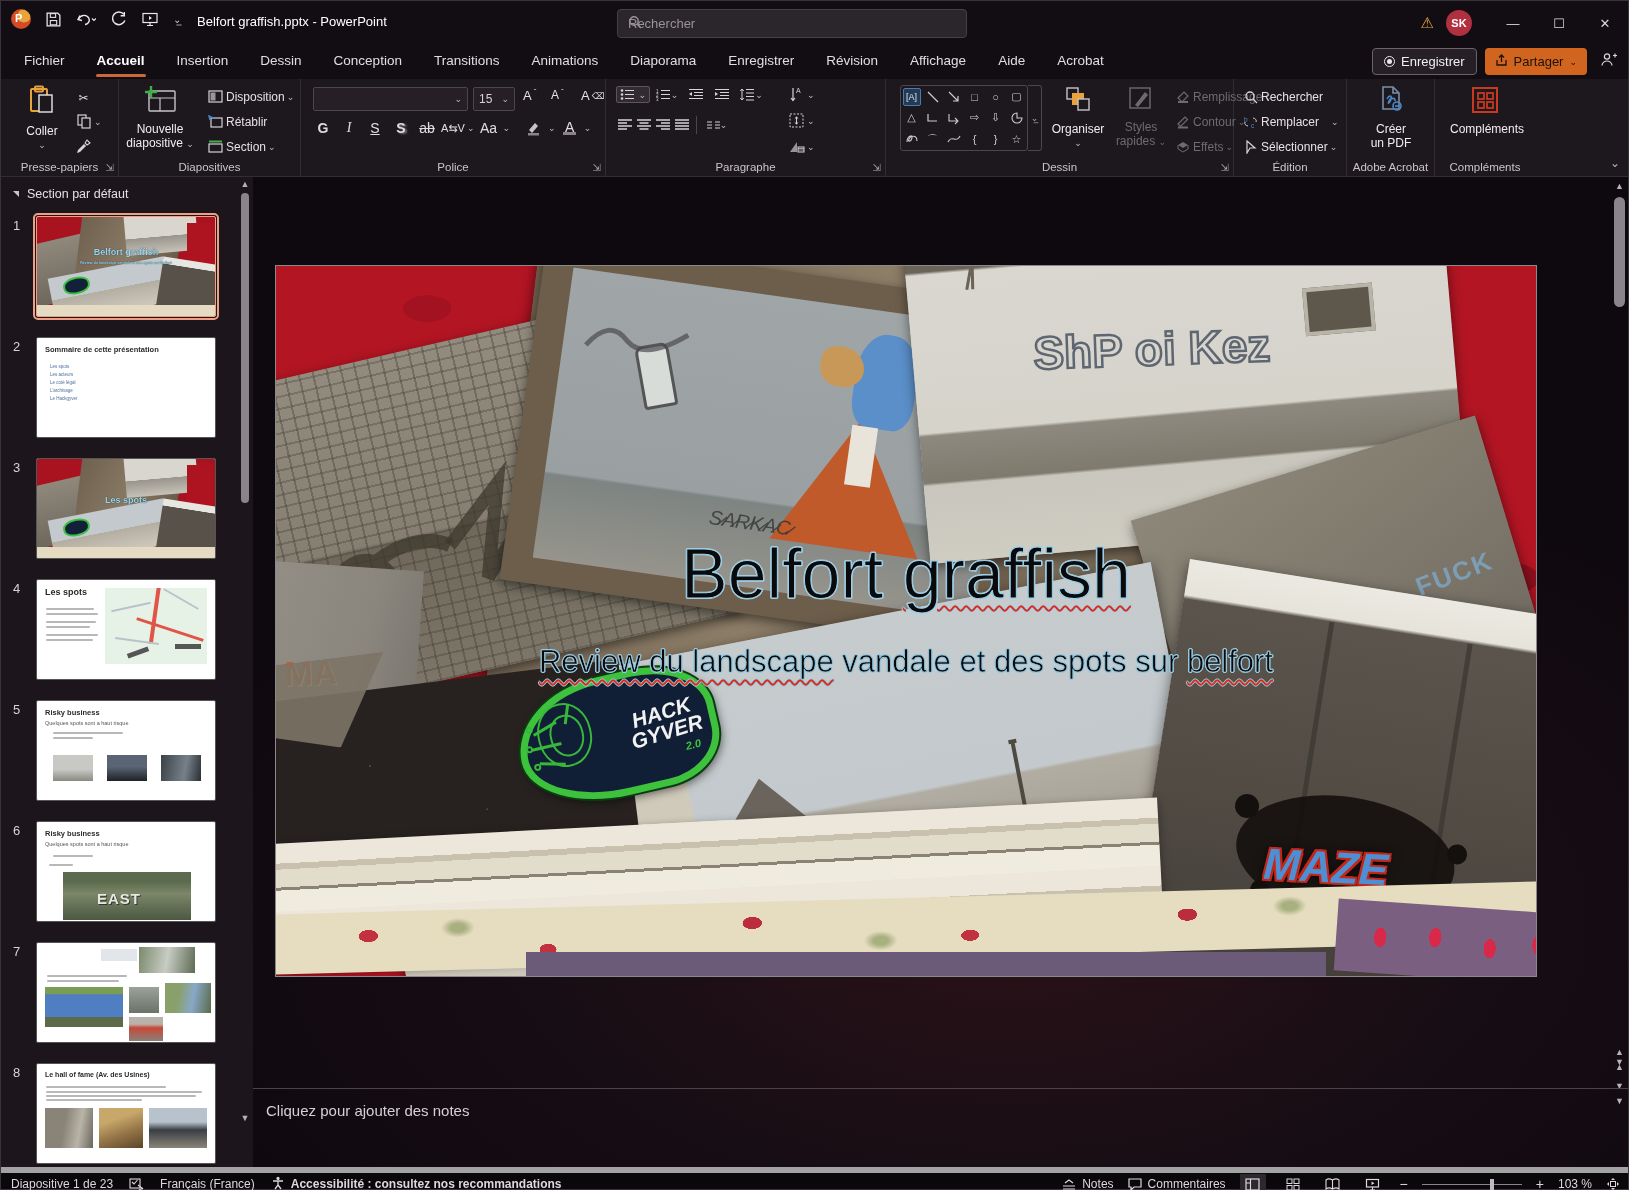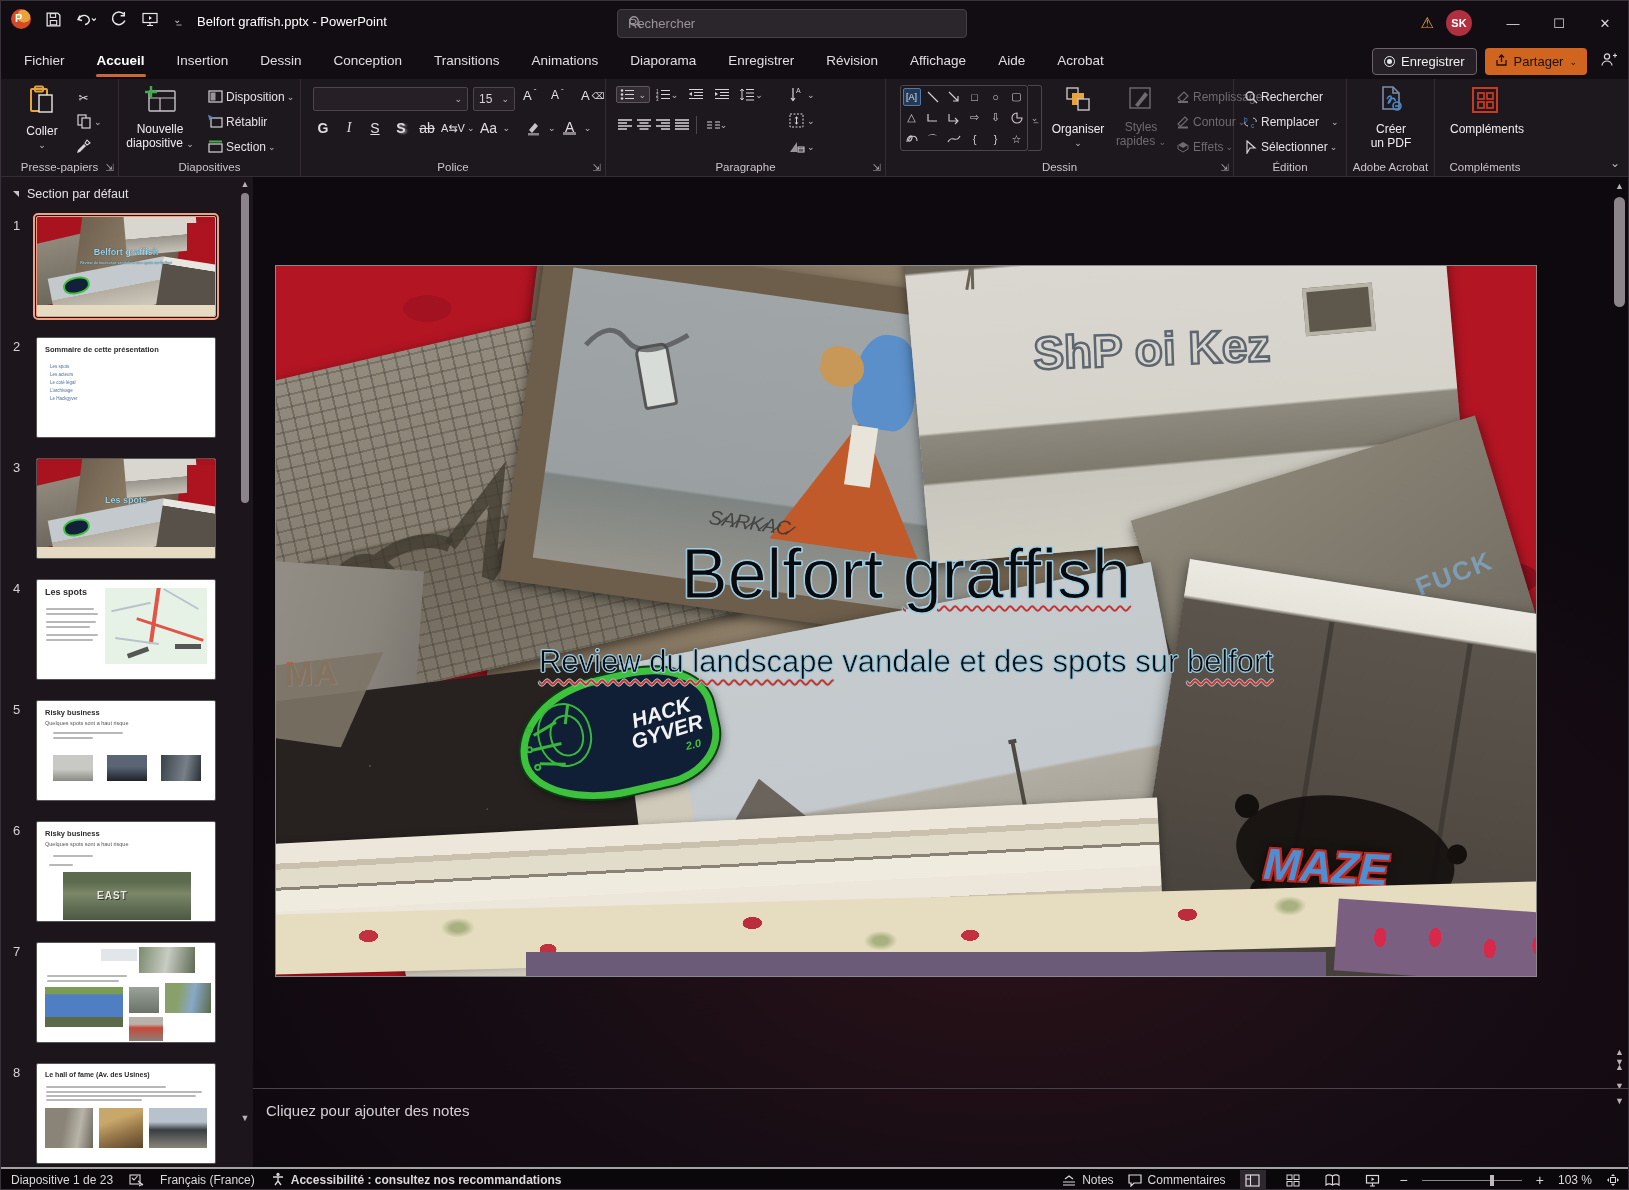--- a/index.html
+++ b/index.html
@@ -113,21 +113,21 @@
   .maze-txt { position:absolute; left:120px; top:258px; font-size:44px; font-weight:bold; font-style:italic; color:#4d8fd2;
     transform:rotate(-6deg);
     text-shadow:2px 2px 0 #c42717, -2px -2px 0 #c42717, 2px -2px 0 #c42717, -2px 2px 0 #c42717, 0 0 12px #000; }
   .canvas-scroll { position:absolute; right:2px; top:2px; width:13px; bottom:100px; }
   .canvas-scroll .cthumb { position:absolute; left:1px; right:1px; top:18px; height:110px; background:#8b858b; border-radius:6px; }
   .nav-btns { position:absolute; right:2px; bottom:58px; width:13px; text-align:center; color:#b8b2b8; font-size:9px; line-height:15px; }
   .notes-divider { position:absolute; left:0; right:0; bottom:78px; height:1px; background:#4a444a; }
   .notes-text { position:absolute; left:13px; bottom:48px; font-size:15px; color:#d4d0d4; }
 
   
-  .statusbar { position:absolute; left:0; bottom:0; right:0; height:22px; background:#0b080b; border-top:2px solid #a3a3a3;
+  .statusbar { position:absolute; left:0; bottom:0; right:0; height:22px; background:#0b080b; border-top:6px solid #a3a3a3;
     font-size:12px; color:#dcd8dc; }
   .sb-left { position:absolute; left:10px; top:0; height:22px; display:flex; align-items:center; gap:16px; }
   .sb-right { position:absolute; right:8px; top:0; height:22px; display:flex; align-items:center; gap:14px; }
   .sb-item { display:flex; align-items:center; gap:6px; }
   .viewbtn { width:26px; height:20px; display:flex; align-items:center; justify-content:center; }
   .viewbtn.on { background:#2e282e; }
   .zoomtrack { width:100px; height:1px; background:#8a848a; position:relative; }
   .zoomthumb { position:absolute; left:68px; top:-5px; width:4px; height:11px; background:#c0bac0; }
 </style>
 </head>
@@ -717,21 +717,21 @@
       </div>
 
       <div class="thumb-row" style="top:644px;">
         <div class="tnum">6</div>
         <div class="thumb">
           <div class="mini-title">Risky business</div>
           <div class="mini-sub">Quelques spots sont a haut risque</div>
           <div class="mini-line" style="left:16px;top:33px;width:40px;"></div>
           <div class="mini-line" style="left:12px;top:42px;width:24px;"></div>
           <div class="ms" style="position:absolute;left:26px;top:50px;width:128px;height:48px;background:linear-gradient(#5c6a4e 20%,#7b8768 45%,#4c5842);">
-            <div style="position:absolute;left:34px;top:18px;color:#e8e8e0;font-size:10px;font-weight:bold;letter-spacing:1px;text-shadow:1px 1px 0 #333;">EAST</div>
+            <div style="position:absolute;left:34px;top:18px;color:#e8e8e0;font-size:15px;font-weight:bold;letter-spacing:1px;text-shadow:1px 1px 0 #333;">EAST</div>
           </div>
         </div>
       </div>
 
       <div class="thumb-row" style="top:765px;">
         <div class="tnum">7</div>
         <div class="thumb">
           <div class="ms" style="position:absolute;left:64px;top:6px;width:36px;height:12px;background:#e2e6ea;"></div>
           <div class="ms" style="position:absolute;left:102px;top:4px;width:56px;height:26px;background:linear-gradient(100deg,#7b8a6c,#c8ccc4 50%,#5e6a52);"></div>
           <div class="mini-line" style="left:10px;top:32px;width:80px;"></div>

